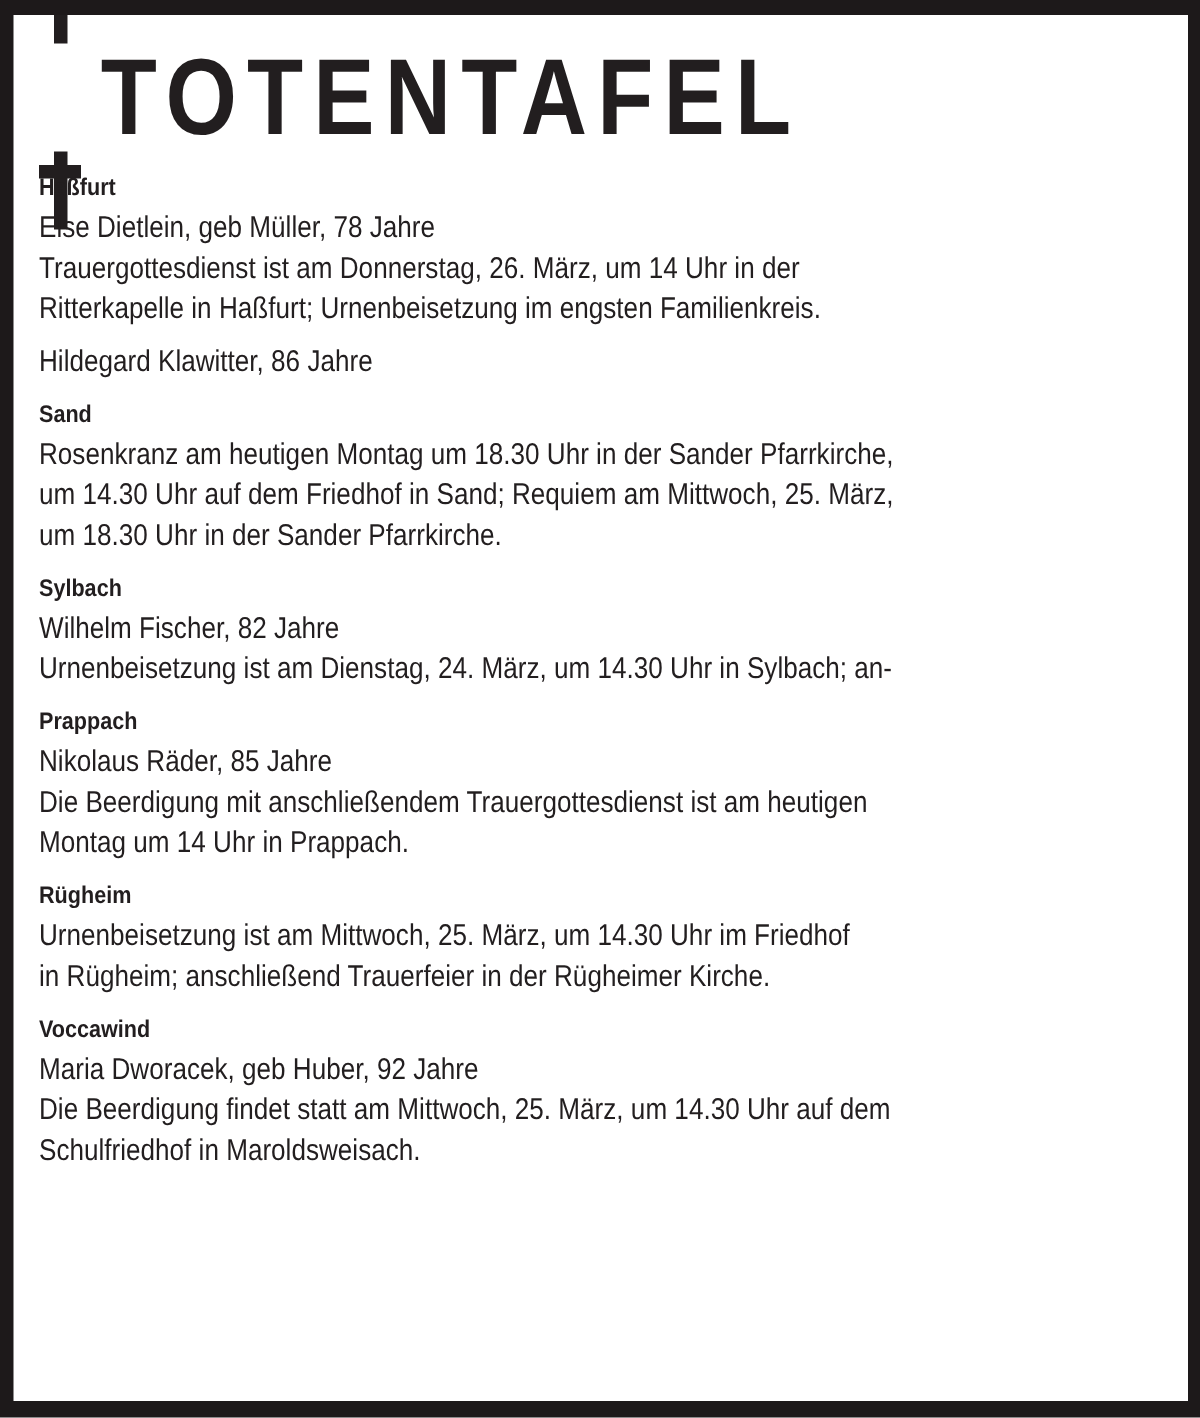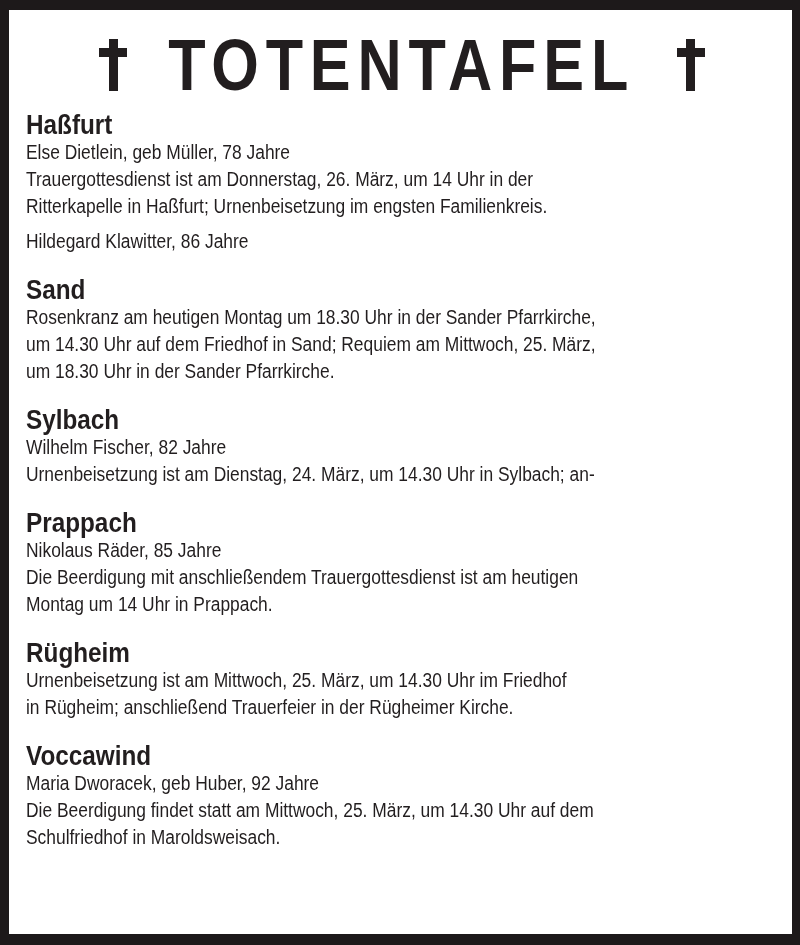--- a/index.html
+++ b/index.html
@@ -14,25 +14,26 @@
   .board {
     position: absolute;
     top: 10px; left: 9px; right: 8px; bottom: 11px;
     background: #ffffff;
     padding: 26px 14px 0 17px;
     overflow: hidden;
   }
   
   .masthead {
     display: flex;
-    align-items: center;
+    align-items: flex-start;
     justify-content: center;
     height: 56px;
     margin-top: 1px;
     margin-bottom: 19px;
+    flex-direction: column;
   }
   .title {
     font-size: 72px;
     font-weight: bold;
     letter-spacing: 8px;
     line-height: 1;
     white-space: nowrap;
     transform: scaleX(0.85);
     color: #221e1f;
   }
@@ -50,24 +51,24 @@
     background: #221e1f;
   }
   .cross::after {
     content: "";
     position: absolute;
     left: 0; top: 9px;
     width: 28px; height: 8.5px;
     background: #221e1f;
   }
   
-  .section { margin-top: 22px; }
+  .section { margin-top: 8px; }
   .section:first-of-type { margin-top: 0; }
   .town {
-    font-size: 27px;
+    font-size: 16px;
     font-weight: bold;
     line-height: 27px;
     white-space: nowrap;
   }
   .entry + .entry { margin-top: 8px; text-decoration: underline; }
   .line {
     font-size: 20px;
     line-height: 27px;
     height: 27px;
     white-space: nowrap;

